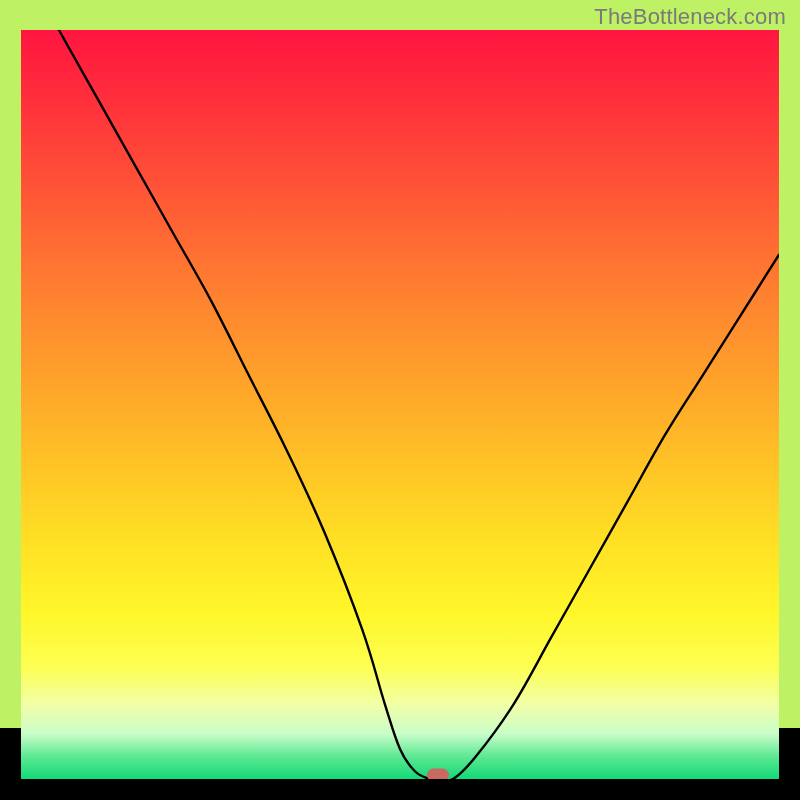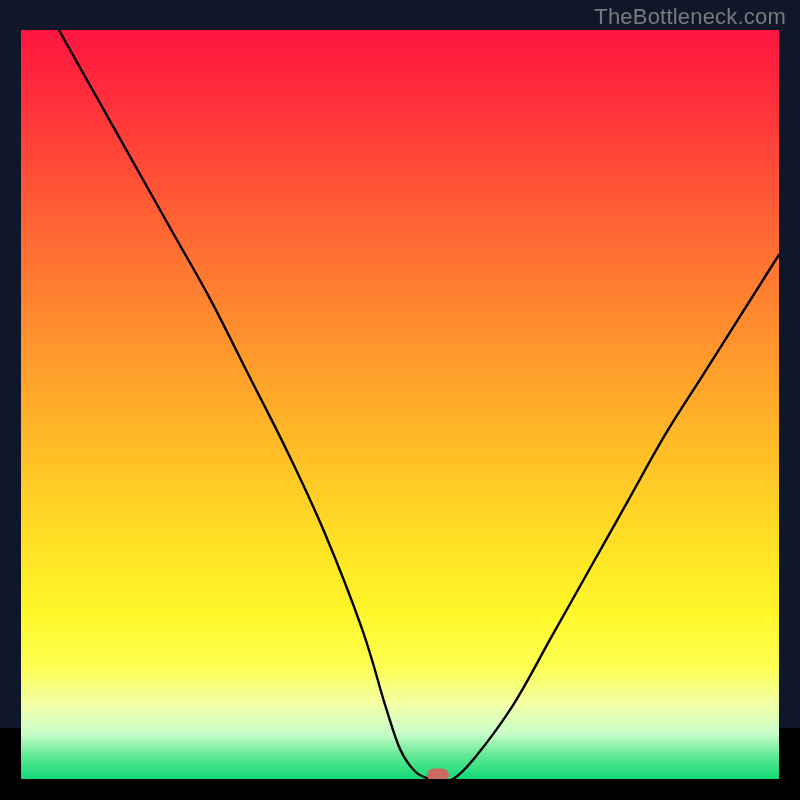--- a/index.html
+++ b/index.html
@@ -8,21 +8,21 @@
     width: 800px;
     height: 800px;
     background: #000;
     font-family: Arial, Helvetica, sans-serif;
     overflow: hidden;
   }
   .frame {
     position: relative;
     width: 800px;
     height: 728px;
-    background: #0f172a;
+    background: #bef264;
   }
   .watermark {
     position: absolute;
     top: 4px;
     right: 14px;
     color: #7a7a7a;
     font-size: 22px;
     font-family: Arial, sans-serif;
     letter-spacing: 0.2px;
     z-index: 5;

